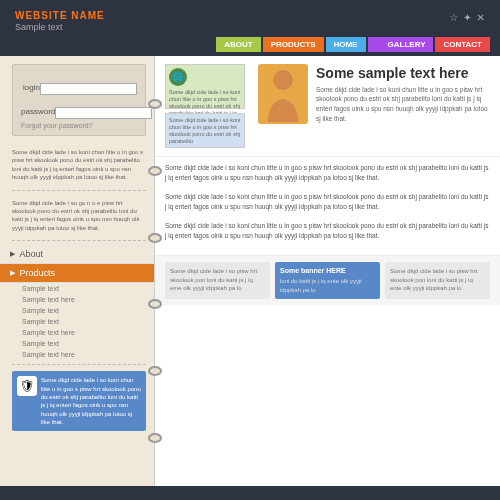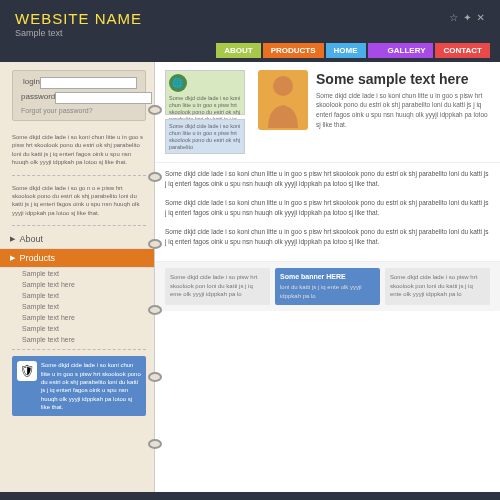--- a/index.html
+++ b/index.html
@@ -14,23 +14,23 @@
 
     
     .header {
       background: #2d3340;
       padding: 10px 15px 5px 15px;
       display: flex;
       align-items: flex-start;
       justify-content: space-between;
     }
     .site-title {
-      color: #fde047;
-      font-size: 15px;
-      font-weight: normal;
+      color: #f97316;
+      font-size: 10px;
+      font-weight: bold;
       letter-spacing: 1px;
     }
     .site-subtitle {
       color: #aaa;
       font-size: 9px;
       margin-top: 1px;
     }
     .header-icons {
       display: flex;
       gap: 5px;
@@ -86,20 +86,21 @@
       background: #e0d8c8;
       border: 1px solid #c8c0b0;
       margin: 8px 8px 8px 12px;
       padding: 6px 8px;
       border-radius: 2px;
     }
     .login-row {
       display: flex;
       gap: 0;
       margin-bottom: 3px;
+      margin-top: 12px;
     }
     .login-label {
       font-size: 8px;
       color: #555;
       width: 35px;
       text-align: right;
     }
     .login-input {
       flex: 1;
       height: 12px;

